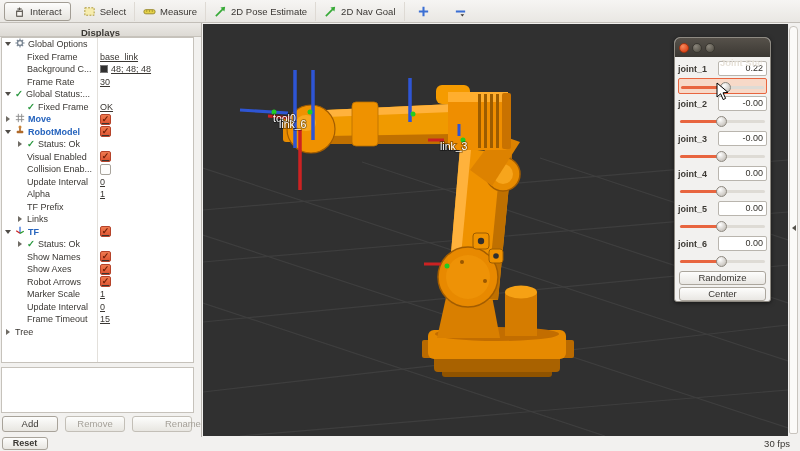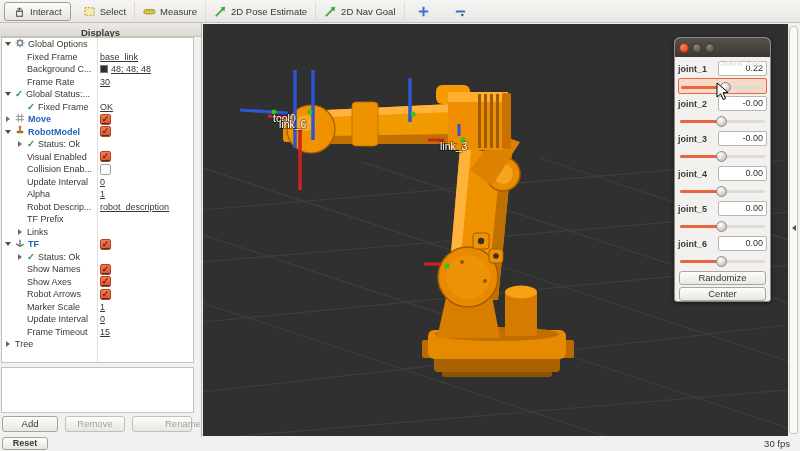--- a/index.html
+++ b/index.html
@@ -311,29 +311,20 @@
           <span>0</span>
         </div>
       </div>
       <div class="trow">
         <div class="name" style="left:14px">
           <span class="arrslot"></span>
           <span class="">Alpha</span>
         </div>
         <div class="val">
           <span>1</span>
-        </div>
-      </div>
-      <div class="trow">
-        <div class="name" style="left:14px">
-          <span class="arrslot"></span>
-          <span class="">Robot Descrip...</span>
-        </div>
-        <div class="val">
-          <span>robot_description</span>
         </div>
       </div>
       <div class="trow">
         <div class="name" style="left:14px">
           <span class="arrslot"></span>
           <span class="">TF Prefix</span>
         </div>
         <div class="val">
           <span></span>
         </div>

